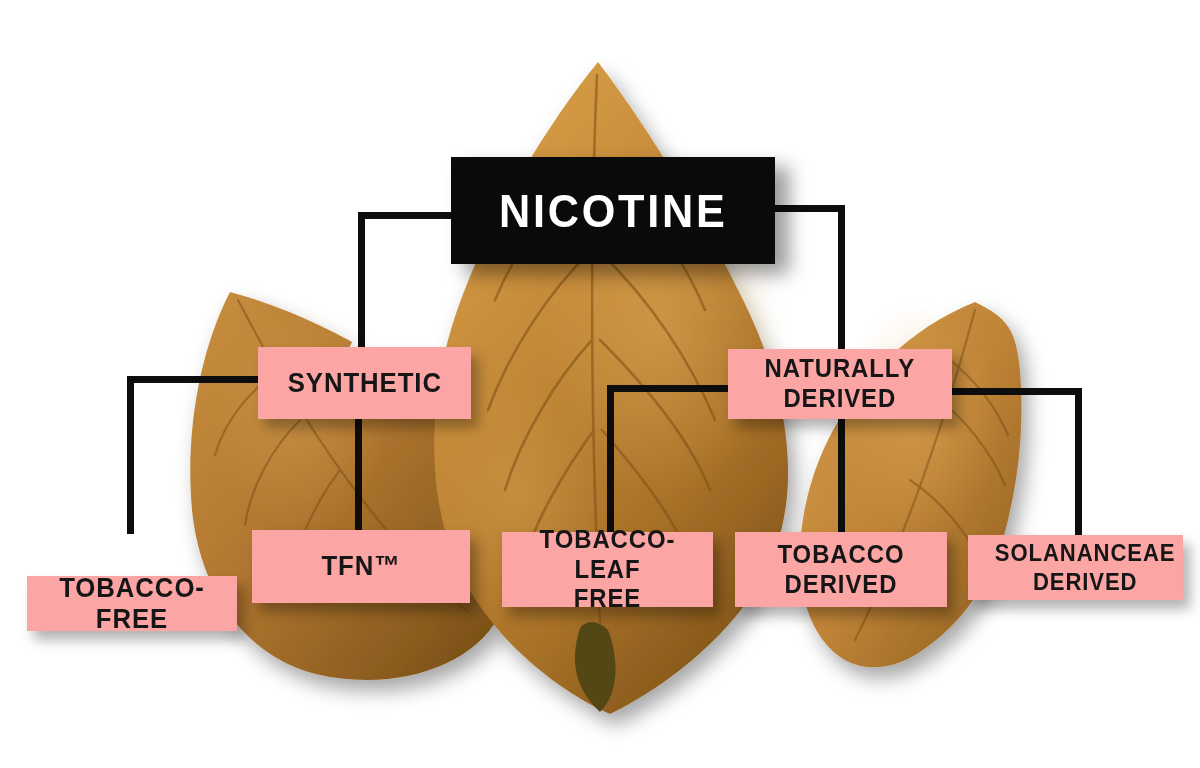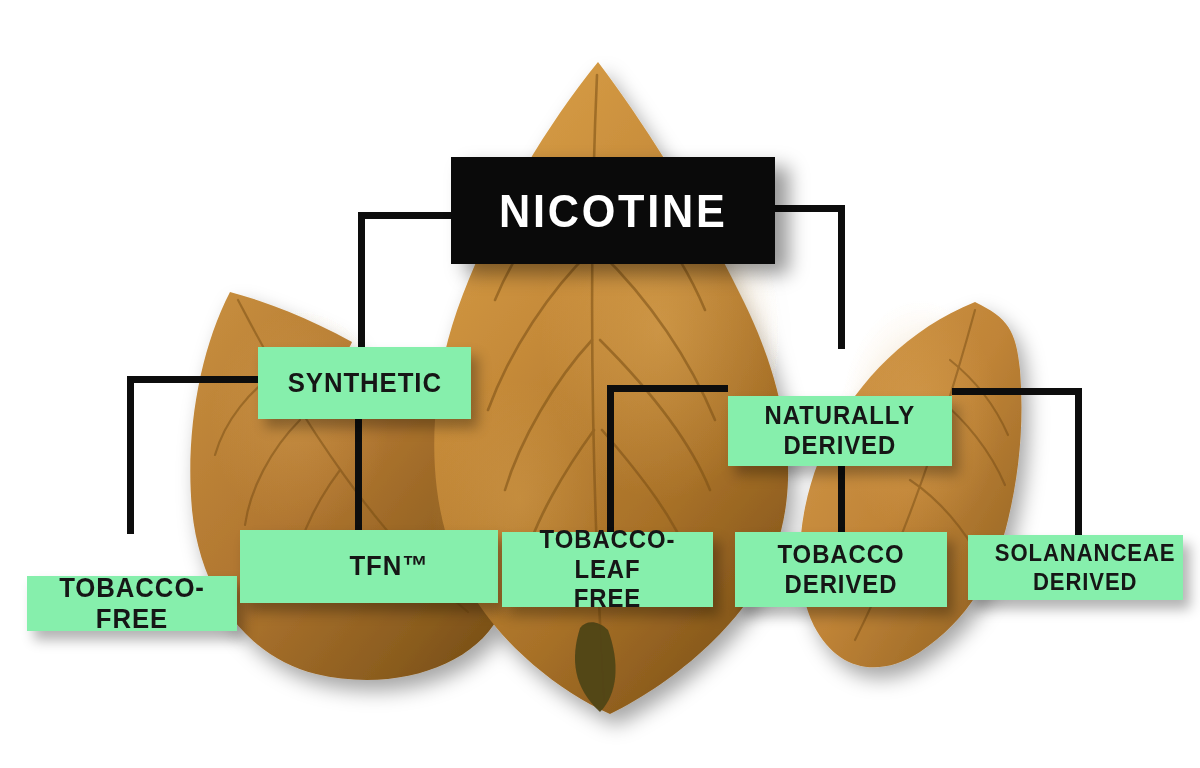--- a/index.html
+++ b/index.html
@@ -4,43 +4,43 @@
 <style>
   html,body{margin:0;padding:0;background:#ffffff;}
   .stage{
     position:relative;width:1200px;height:768px;background:#ffffff;
     overflow:hidden;font-family:"Liberation Sans",sans-serif;
   }
   .leaves{position:absolute;left:0;top:0;width:1200px;height:768px;}
   .edge{position:absolute;background:#0d0d0d;}
   .node{
     position:absolute;display:flex;align-items:center;justify-content:center;
-    background:#86efac;box-shadow:7px 9px 12px rgba(0,0,0,0.30);
+    background:#fca5a5;box-shadow:7px 9px 12px rgba(0,0,0,0.30);
   }
   .node.dark{background:#0a0a0a;box-shadow:14px 10px 18px rgba(0,0,0,0.40);}
   .label{
     display:inline-block;font-weight:bold;color:#161616;text-align:center;
     white-space:pre-line;line-height:1.1;letter-spacing:1px;
     transform:scaleX(0.92);transform-origin:center;
   }
   .dark .label{color:#ffffff;font-size:47px;letter-spacing:3px;line-height:1;}
   #node-synthetic .label{font-size:28px;}
   #node-naturally .label{font-size:26px;line-height:1.15;}
   #node-tobaccofree .label{font-size:28px;}
   #node-tfn .label{font-size:28px;}
   #node-tobaccoleaf .label{font-size:26px;line-height:1.15;}
   #node-tobaccoderived .label{font-size:26px;line-height:1.15;}
   #node-solananceae .label{font-size:24px;line-height:1.2;}
 
   
   #node-nicotine{left:451px;top:157px;width:324px;height:107px;}
   #node-synthetic{left:258px;top:347px;width:213px;height:72px;}
-  #node-naturally{left:728px;top:349px;width:224px;height:70px;margin-top:47px;}
+  #node-naturally{left:728px;top:349px;width:224px;height:70px;}
   #node-tobaccofree{left:27px;top:576px;width:210px;height:55px;}
-  #node-tfn{left:240px;top:530px;width:218px;height:73px;padding-left:40px;}
+  #node-tfn{left:252px;top:530px;width:218px;height:73px;}
   #node-tobaccoleaf{left:502px;top:532px;width:211px;height:75px;}
   #node-tobaccoderived{left:735px;top:532px;width:212px;height:75px;justify-content:center;}
   #node-solananceae{left:968px;top:535px;width:215px;height:65px;justify-content:flex-end;}
 
   
   #edge-nic-left-h{left:358px;top:212px;width:93px;height:7px;}
   #edge-nic-left-v{left:358px;top:212px;width:7px;height:135px;}
   #edge-nic-right-h{left:775px;top:205px;width:67px;height:7px;}
   #edge-nic-right-v{left:838px;top:205px;width:7px;height:144px;}
   #edge-syn-left-h{left:131px;top:376px;width:127px;height:7px;}

